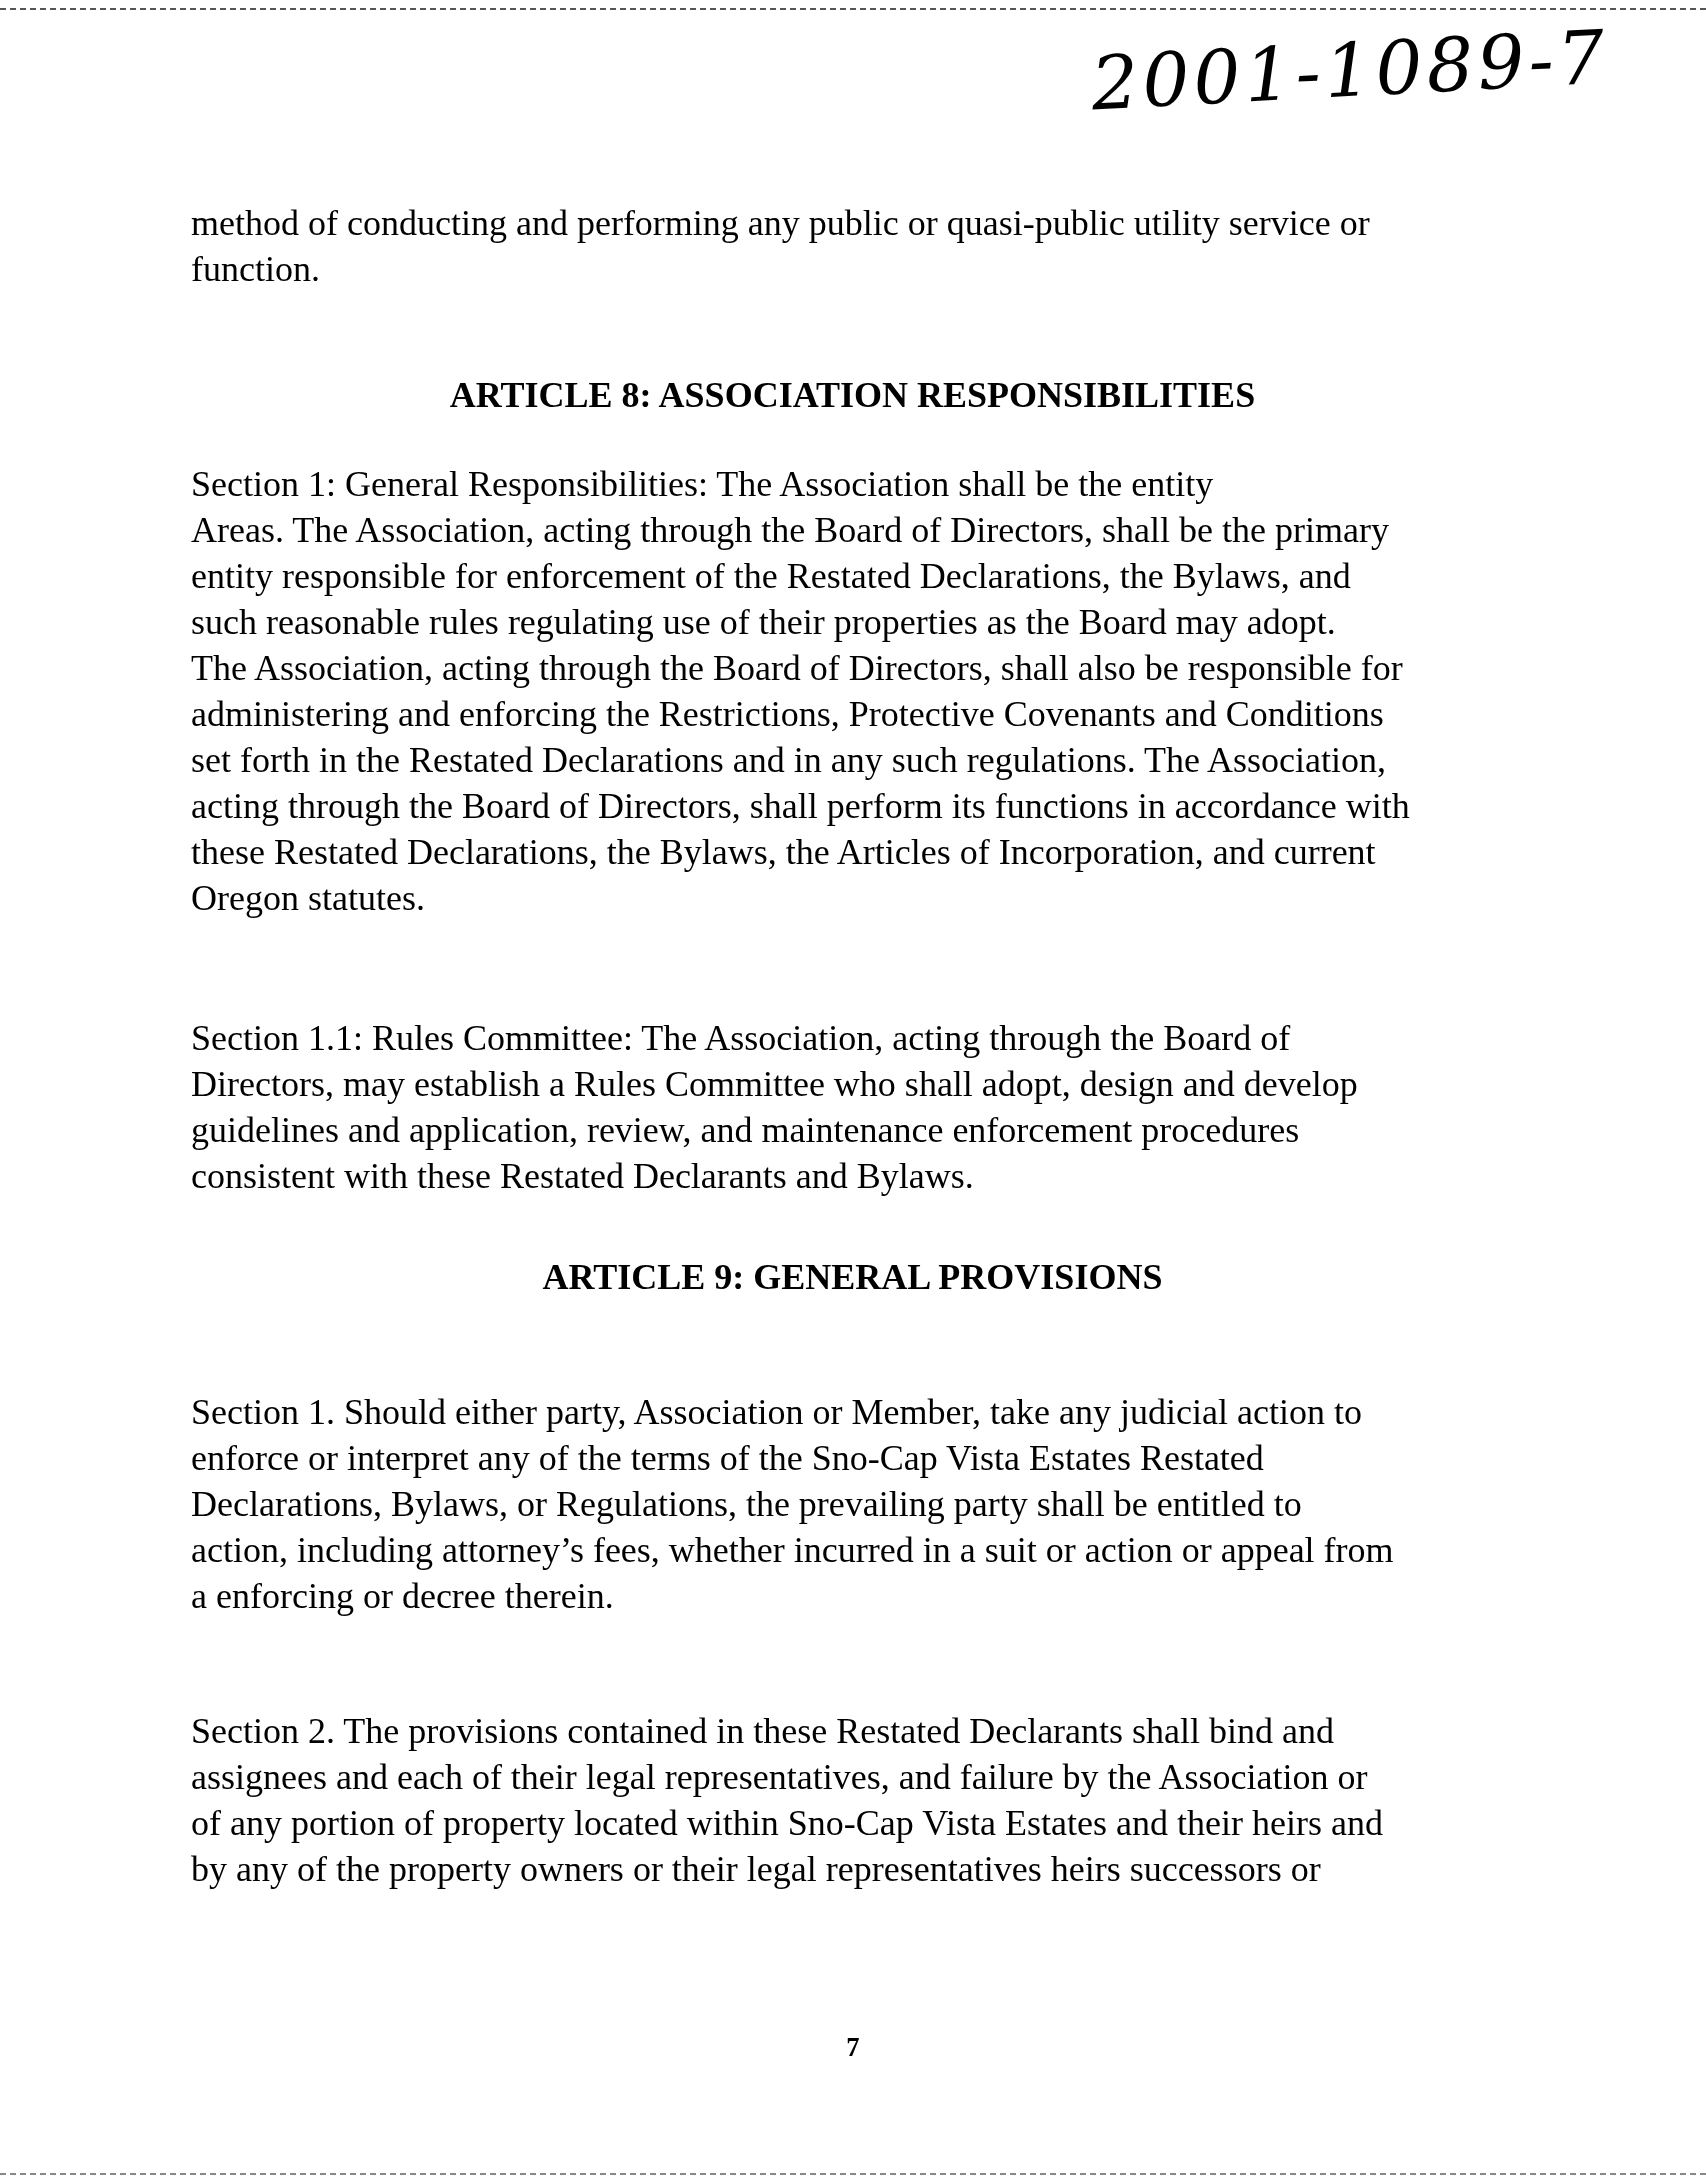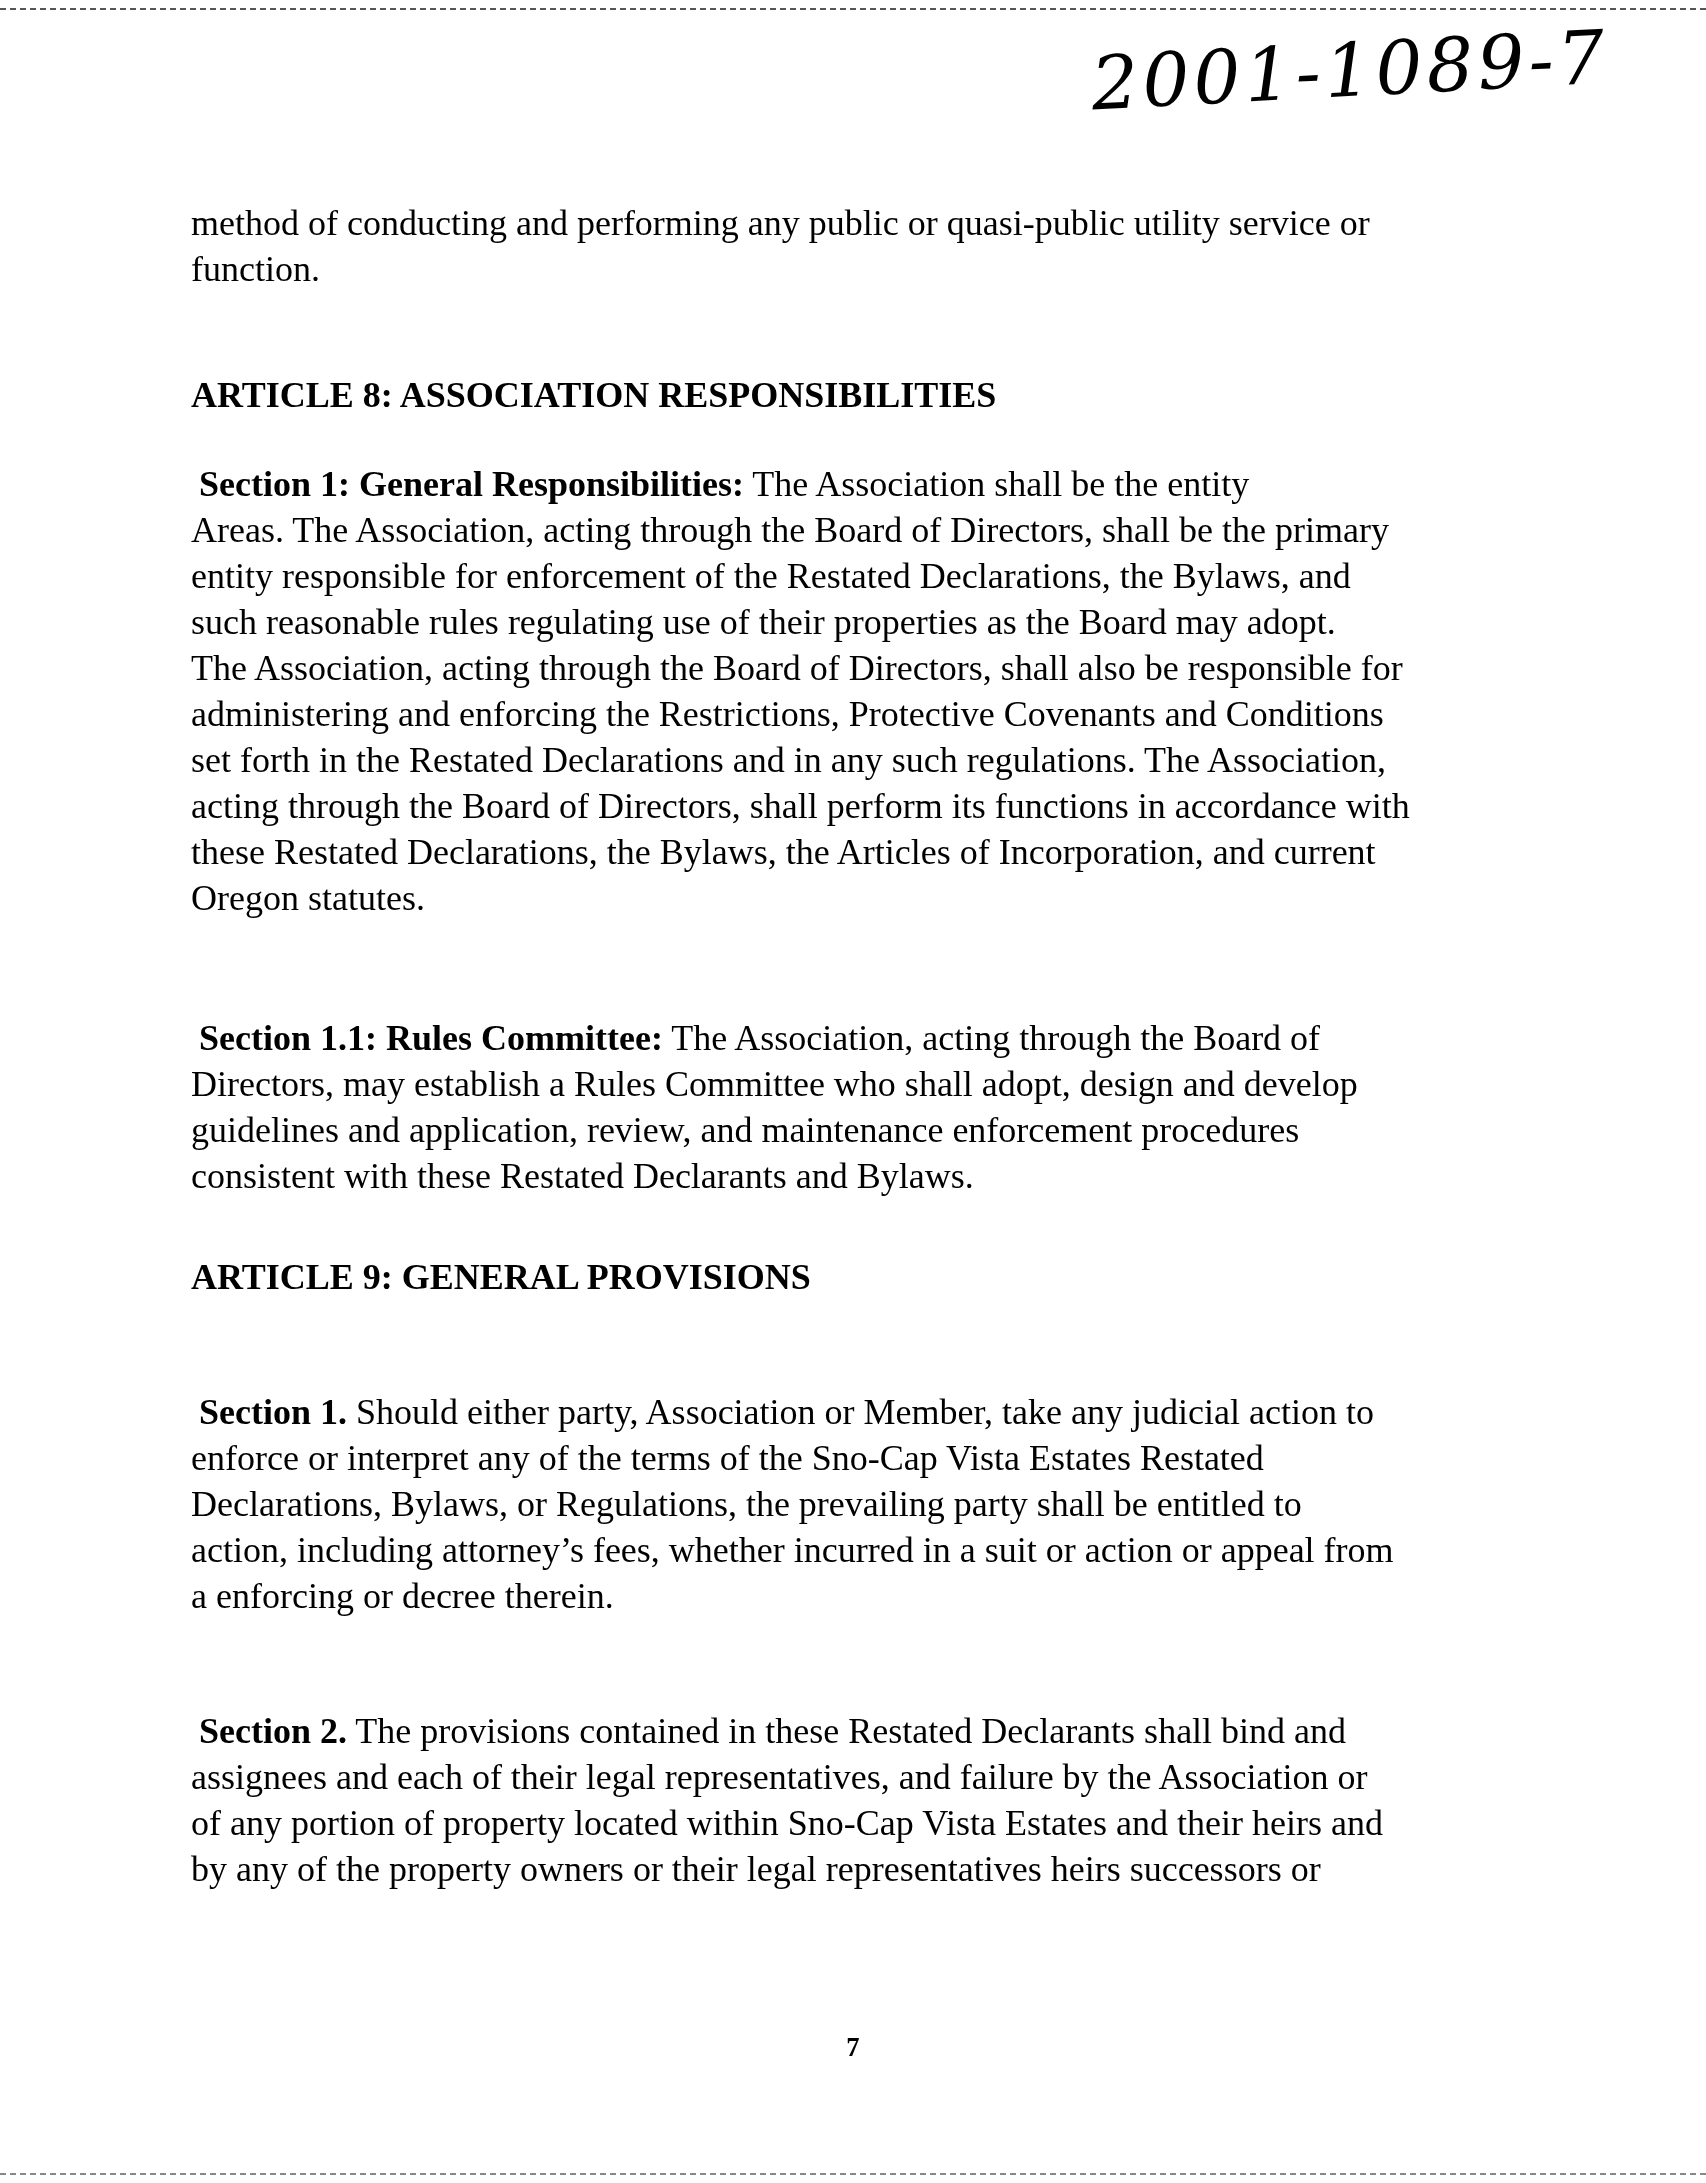--- a/index.html
+++ b/index.html
@@ -16,23 +16,23 @@
     position: absolute; left: 1091px; top: 26.6px;
     font-family: "DejaVu Serif", serif; font-style: italic;
     font-size: 74px; letter-spacing: 4px; transform: rotate(-3deg);
   }
   .page {
     position: absolute; left: 191px; top: 200px; width: 1323px;
     font-family: "Liberation Serif", serif; font-size: 36px; line-height: 46px;
   }
   .para { margin: 0; }
   .heading {
-    text-align: left; font-weight: bold; margin: 0;
+    text-align: center; font-weight: bold; margin: 0;
   }
-  .label { font-weight: bold; margin-left: 8px; }
+  .label { font-weight: normal; }
   .page-num {
     position: absolute; left: 0; top: 2032px; width: 1706px; text-align: center;
     font-family: "Liberation Serif", serif; font-weight: bold; font-size: 26.6px;
   }
 </style>
 </head>
 <body>
 
 <div class="scan-line-top"></div>
 

